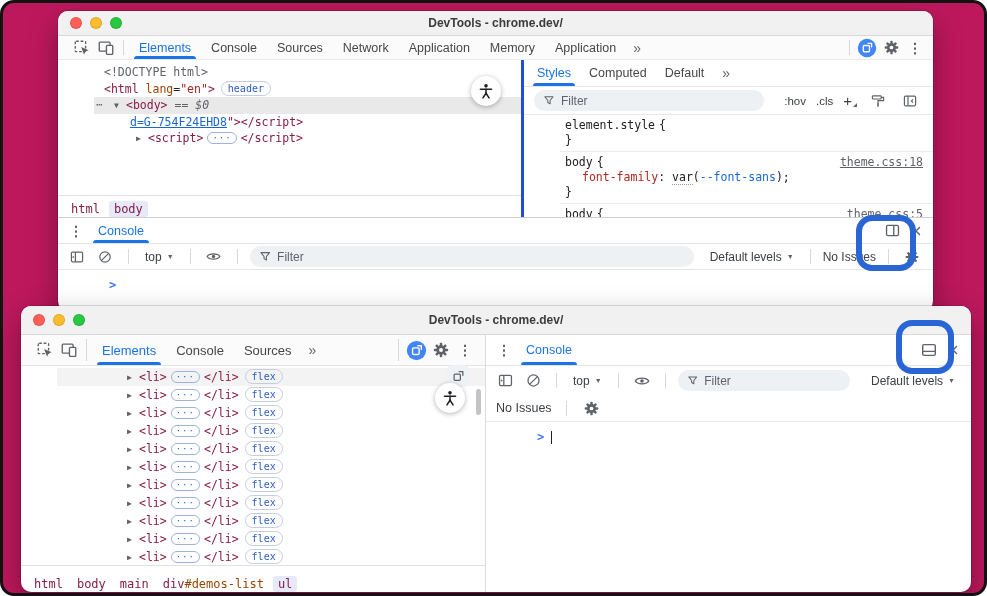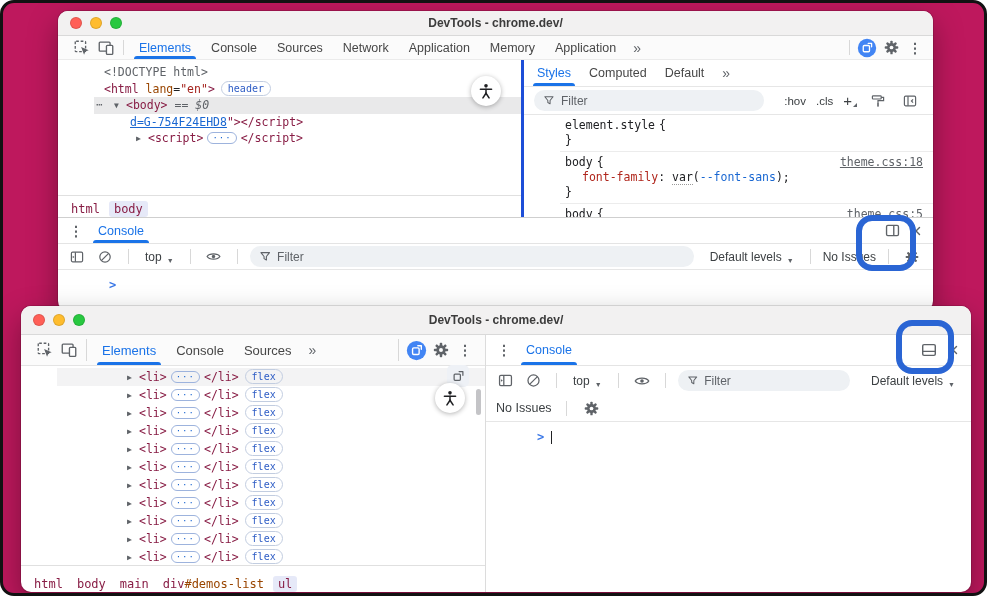--- a/index.html
+++ b/index.html
@@ -89,21 +89,21 @@
   
   .drawer{border-top:1px solid #cfcfcf;flex:none;}
   .dhead{height:26px;display:flex;align-items:stretch;padding-left:6px;border-bottom:1px solid #e4e4e4;}
   #bottom-window .dhead{height:31px;}
   .dtab{display:flex;align-items:center;padding:0 10px;font-size:12.5px;color:#1a73e8;position:relative;}
   .dtab::after{content:"";position:absolute;left:5px;right:5px;bottom:0;height:3px;background:#1a73e8;border-radius:3px 3px 0 0;}
   .flexspacer{flex:1;}
   .ctoolbar{height:26px;display:flex;align-items:center;gap:6px;padding:0 8px;border-bottom:1px solid #e6e6e6;}
   #bottom-window .ctoolbar{height:29px;border-bottom:none;}
   .crow2{height:27px;display:flex;align-items:center;gap:8px;padding:0 10px;border-bottom:1px solid #e6e6e6;}
-  .ddl{display:flex;align-items:flex-end;gap:5px;font-size:12px;color:#3c4043;padding:0 4px;white-space:nowrap;}
+  .ddl{display:flex;align-items:center;gap:5px;font-size:12px;color:#3c4043;padding:0 4px;white-space:nowrap;}
   .caret{font-size:7px;color:#5f6368;}
   .prompt{padding:8px 0 0 15px;display:flex;align-items:center;gap:7px;}
   .chev{color:#3b78e7;font-weight:700;font-size:12px;}
   .cursorbar{width:1px;height:13px;background:#202124;display:inline-block;}
 
   
   .splitrow{display:flex;height:257px;}
   .leftcol{width:464px;flex:none;display:flex;flex-direction:column;}
   .rightcol{flex:1;border-left:1px solid #dcdcdc;display:flex;flex-direction:column;}
   .leftcol .crumbs{height:27px;}

